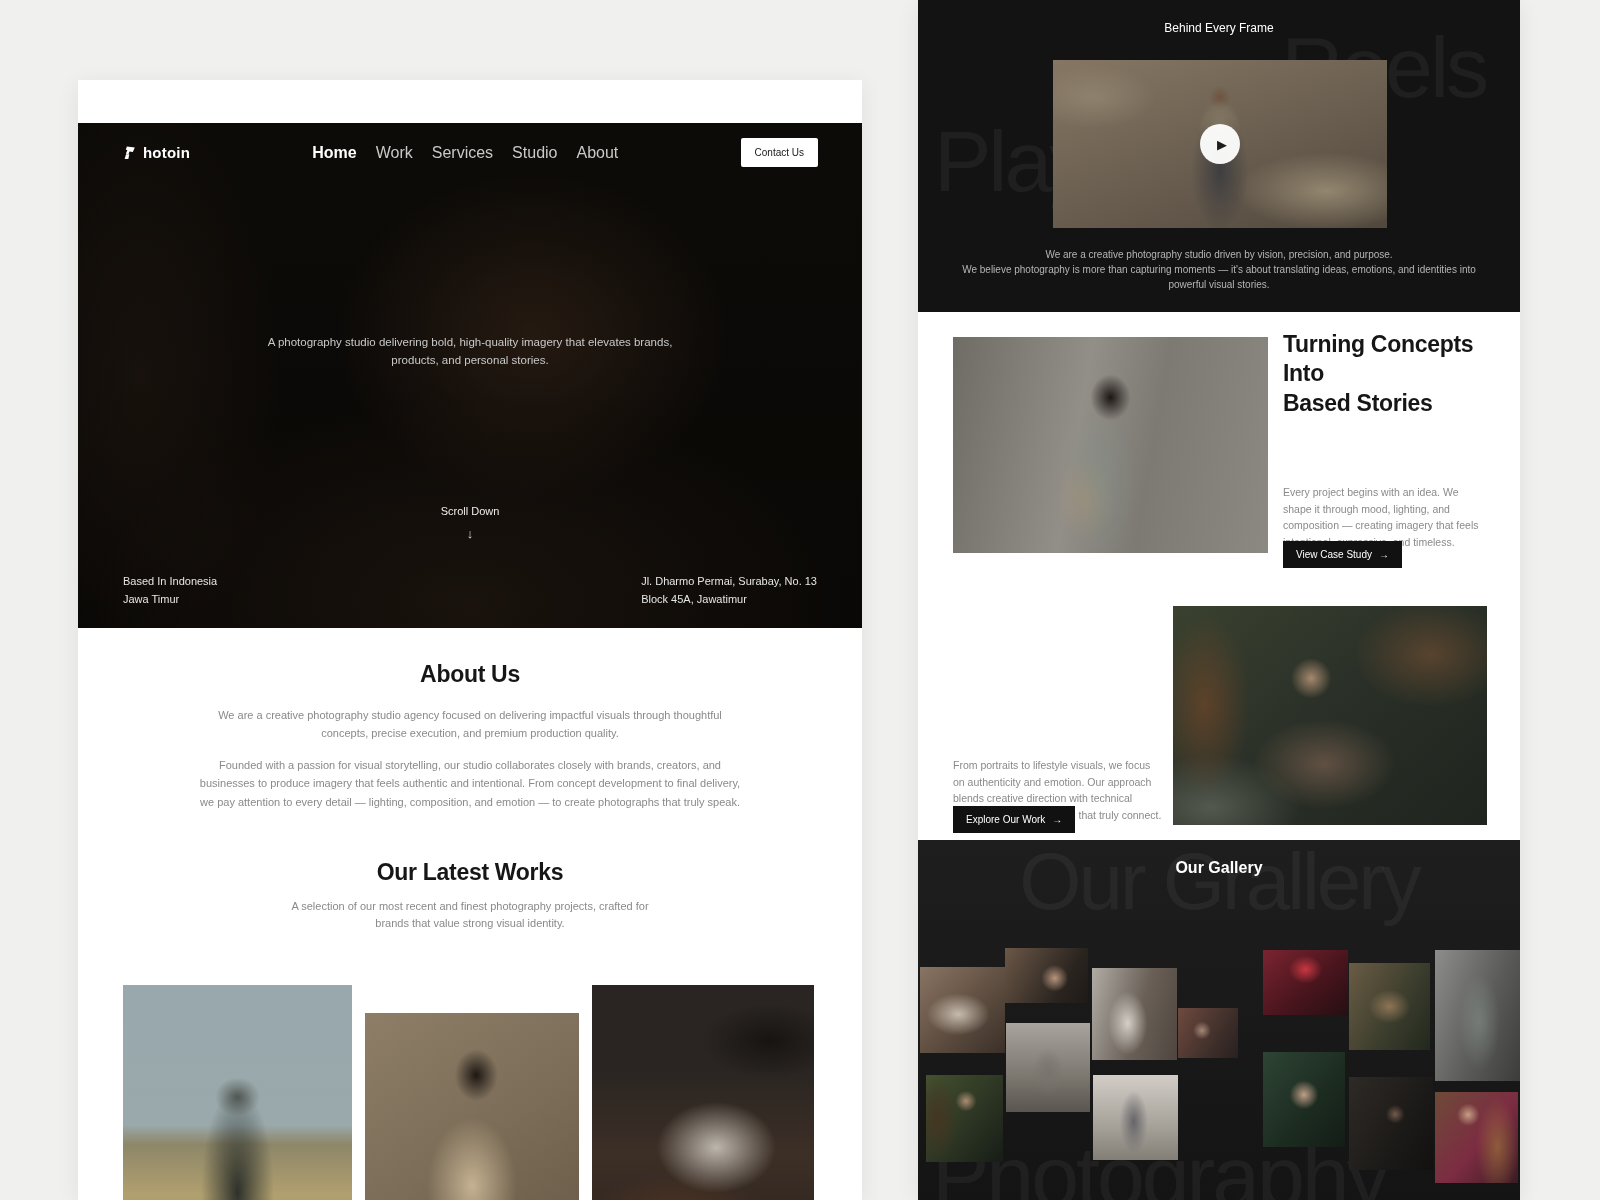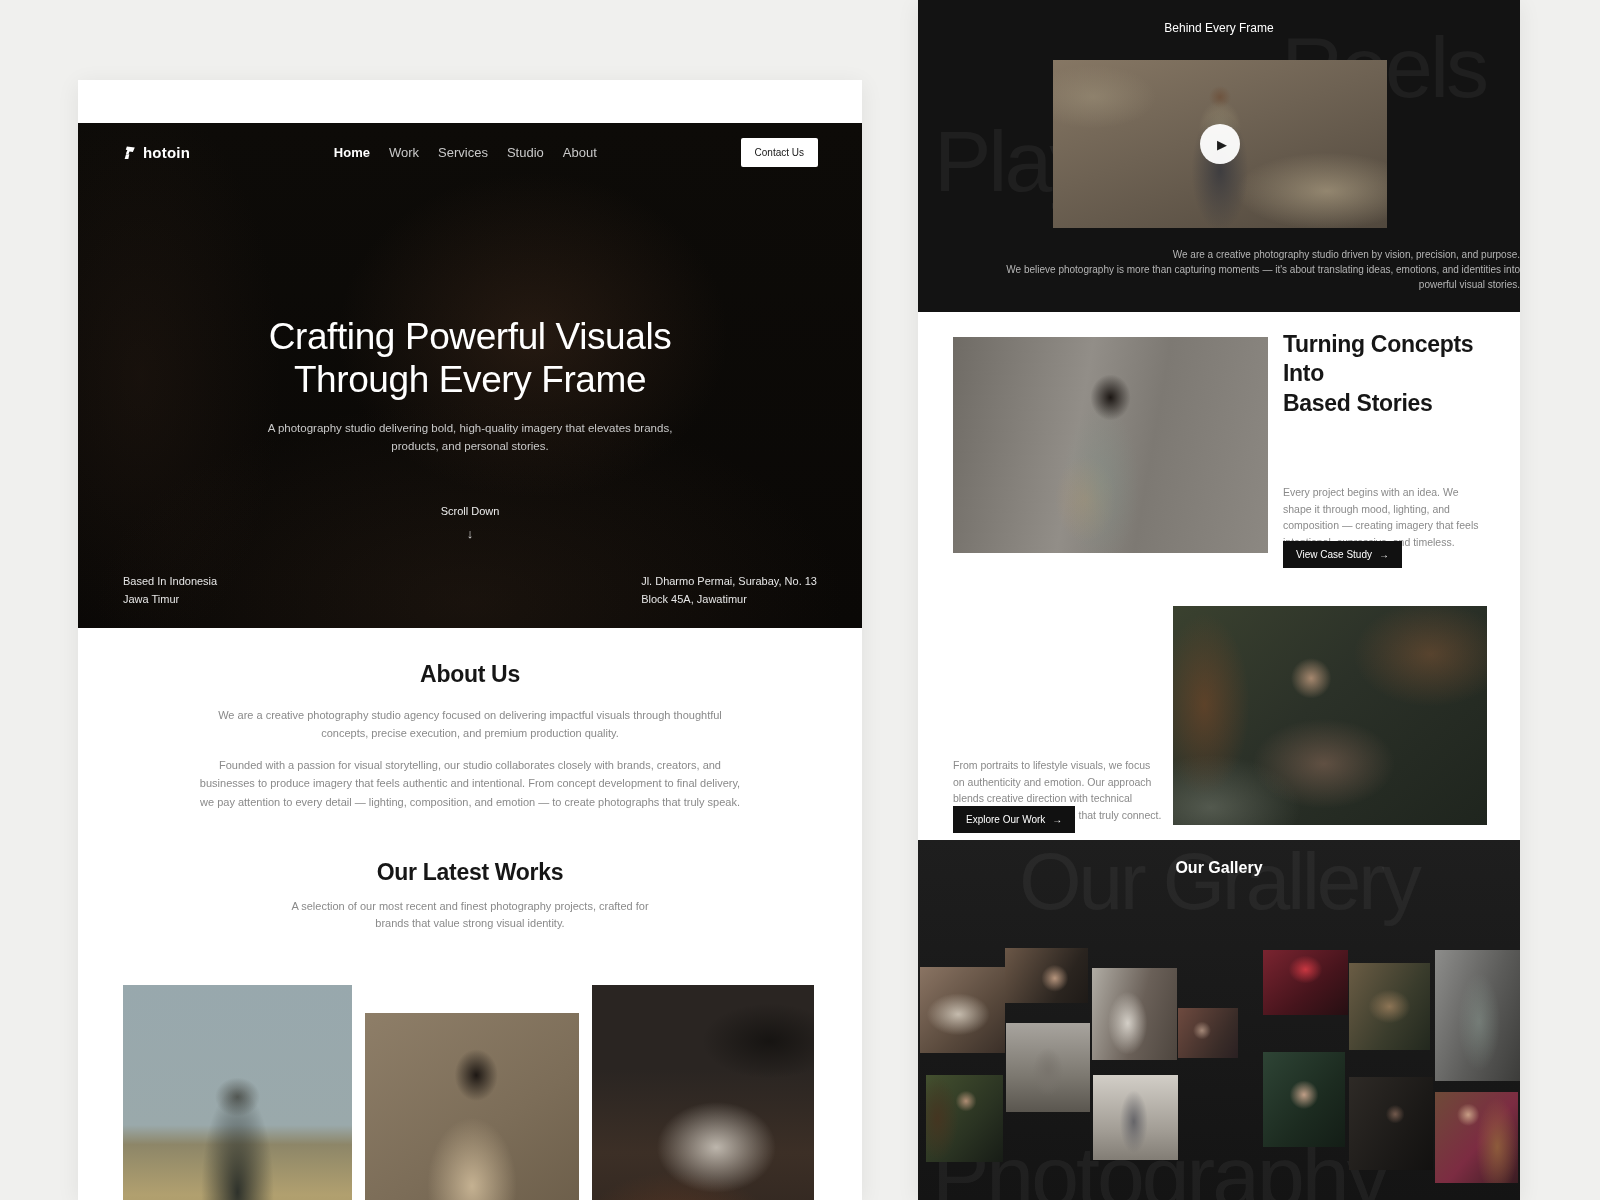--- a/index.html
+++ b/index.html
@@ -14,21 +14,21 @@
   .hero { position:relative; height:505px; color:#fff;
     background:
       radial-gradient(ellipse 300px 250px at 58% 42%, rgba(96,62,40,.30), transparent 65%),
       radial-gradient(ellipse 520px 280px at 50% 95%, rgba(80,56,38,.22), transparent 72%),
       radial-gradient(ellipse 200px 400px at 8% 50%, rgba(60,40,28,.25), transparent 70%),
       linear-gradient(#0d0b08, #0a0806); }
   .header { display:flex; align-items:center; justify-content:space-between; padding:15px 44px 0;margin-top:43px; }
   .logo { display:flex; align-items:center; gap:5px; cursor:pointer; }
   .logo svg { display:block; }
   .logo-text { font-size:15px; font-weight:600; letter-spacing:.2px; }
-  .nav { display:flex; gap:19px; font-size:13px; color:#c9c9c9; }
+  .nav { display:flex; gap:19px; font-size:16px; color:#c9c9c9; }
   .nav span { cursor:pointer; }
   .nav .active { color:#fff; font-weight:600; }
   .btn-contact { background:#fff; color:#161616; font-size:10px; padding:9px 14px; border-radius:2px; border:none; cursor:pointer; font-family:inherit; }
   .hero-center { position:absolute; top:193px; left:0; right:0; text-align:center; }
   .hero-center h1 { font-size:37px; font-weight:500; line-height:1.16; letter-spacing:-.4px; }
   .hero-sub { margin:17px auto 0; width:430px; font-size:11.5px; line-height:1.6; color:#c9c9c9; }
   .scroll { position:absolute; top:382px; left:0; right:0; text-align:center; font-size:11px; color:#eee; cursor:pointer; }
   .scroll .arr { display:block; margin-top:9px; font-size:13px; color:#ddd; }
   .hero-foot { position:absolute; top:450px; left:45px; right:45px; display:flex; justify-content:space-between; font-size:11px; line-height:1.6; color:#e6e6e6; }
   .hero-foot .right { text-align:left; }
@@ -70,21 +70,21 @@
     background:
       radial-gradient(ellipse 38px 80px at 50% 66%, rgba(58,58,62,.9), transparent 75%),
       radial-gradient(ellipse 30px 38px at 50% 40%, rgba(148,136,110,.95), transparent 70%),
       radial-gradient(circle 14px at 50% 22%, rgba(110,82,60,.9), transparent 80%),
       radial-gradient(ellipse 130px 55px at 82% 78%, rgba(192,177,146,.55), transparent 70%),
       radial-gradient(ellipse 90px 45px at 12% 22%, rgba(160,148,124,.5), transparent 70%),
       linear-gradient(160deg, #867764, #6e6253 45%, #51483d); }
   .play-btn { position:absolute; left:50%; top:50%; width:40px; height:40px; margin:-20px 0 0 -20px;
     background:rgba(255,255,255,.95); border-radius:50%; display:flex; align-items:center; justify-content:center;
     font-size:13px; color:#1c1c1c; padding-left:4px; cursor:pointer; }
-  .reels-caption { position:absolute; top:247px; left:0; right:0; text-align:right; font-size:10px; line-height:1.5; color:#b5b5b5; z-index:2; }
+  .reels-caption { position:absolute; top:247px; left:0; right:0; text-align:center; font-size:10px; line-height:1.5; color:#b5b5b5; z-index:2; }
 
   
   .sec-white { position:relative; height:528px; background:#fff; }
   .concepts-img { position:absolute; left:35px; top:25px; width:315px; height:216px;
     background:
       radial-gradient(ellipse 55px 115px at 47% 68%, rgba(128,148,138,.38), transparent 70%),
       radial-gradient(ellipse 42px 60px at 42% 75%, rgba(180,150,110,.4), transparent 72%),
       radial-gradient(ellipse 28px 32px at 50% 28%, rgba(22,17,14,.95), transparent 72%),
       linear-gradient(100deg, #6f6b65, #928e88 40%, #7d7973 62%, #8c8882); }
   .concepts-title { position:absolute; left:365px; top:18px; width:210px; font-size:23px; font-weight:600; line-height:1.28; letter-spacing:-.3px; color:#161616; }
@@ -148,24 +148,20 @@
           <span class="active">Home</span>
           <span>Work</span>
           <span>Services</span>
           <span>Studio</span>
           <span>About</span>
         </nav>
         <button class="btn-contact">Contact Us</button>
       </div>
 
       <div class="hero-center">
-        <h1>
-          <span>Crafting Powerful Visuals</span><br>
-          <span>Through Every Frame</span>
-        </h1>
         <p class="hero-sub">A photography studio delivering bold, high-quality imagery that elevates brands, products, and personal stories.</p>
       </div>
 
       <div class="scroll">
         <span>Scroll Down</span>
         <span class="arr">↓</span>
       </div>
 
       <div class="hero-foot">
         <div class="left">

